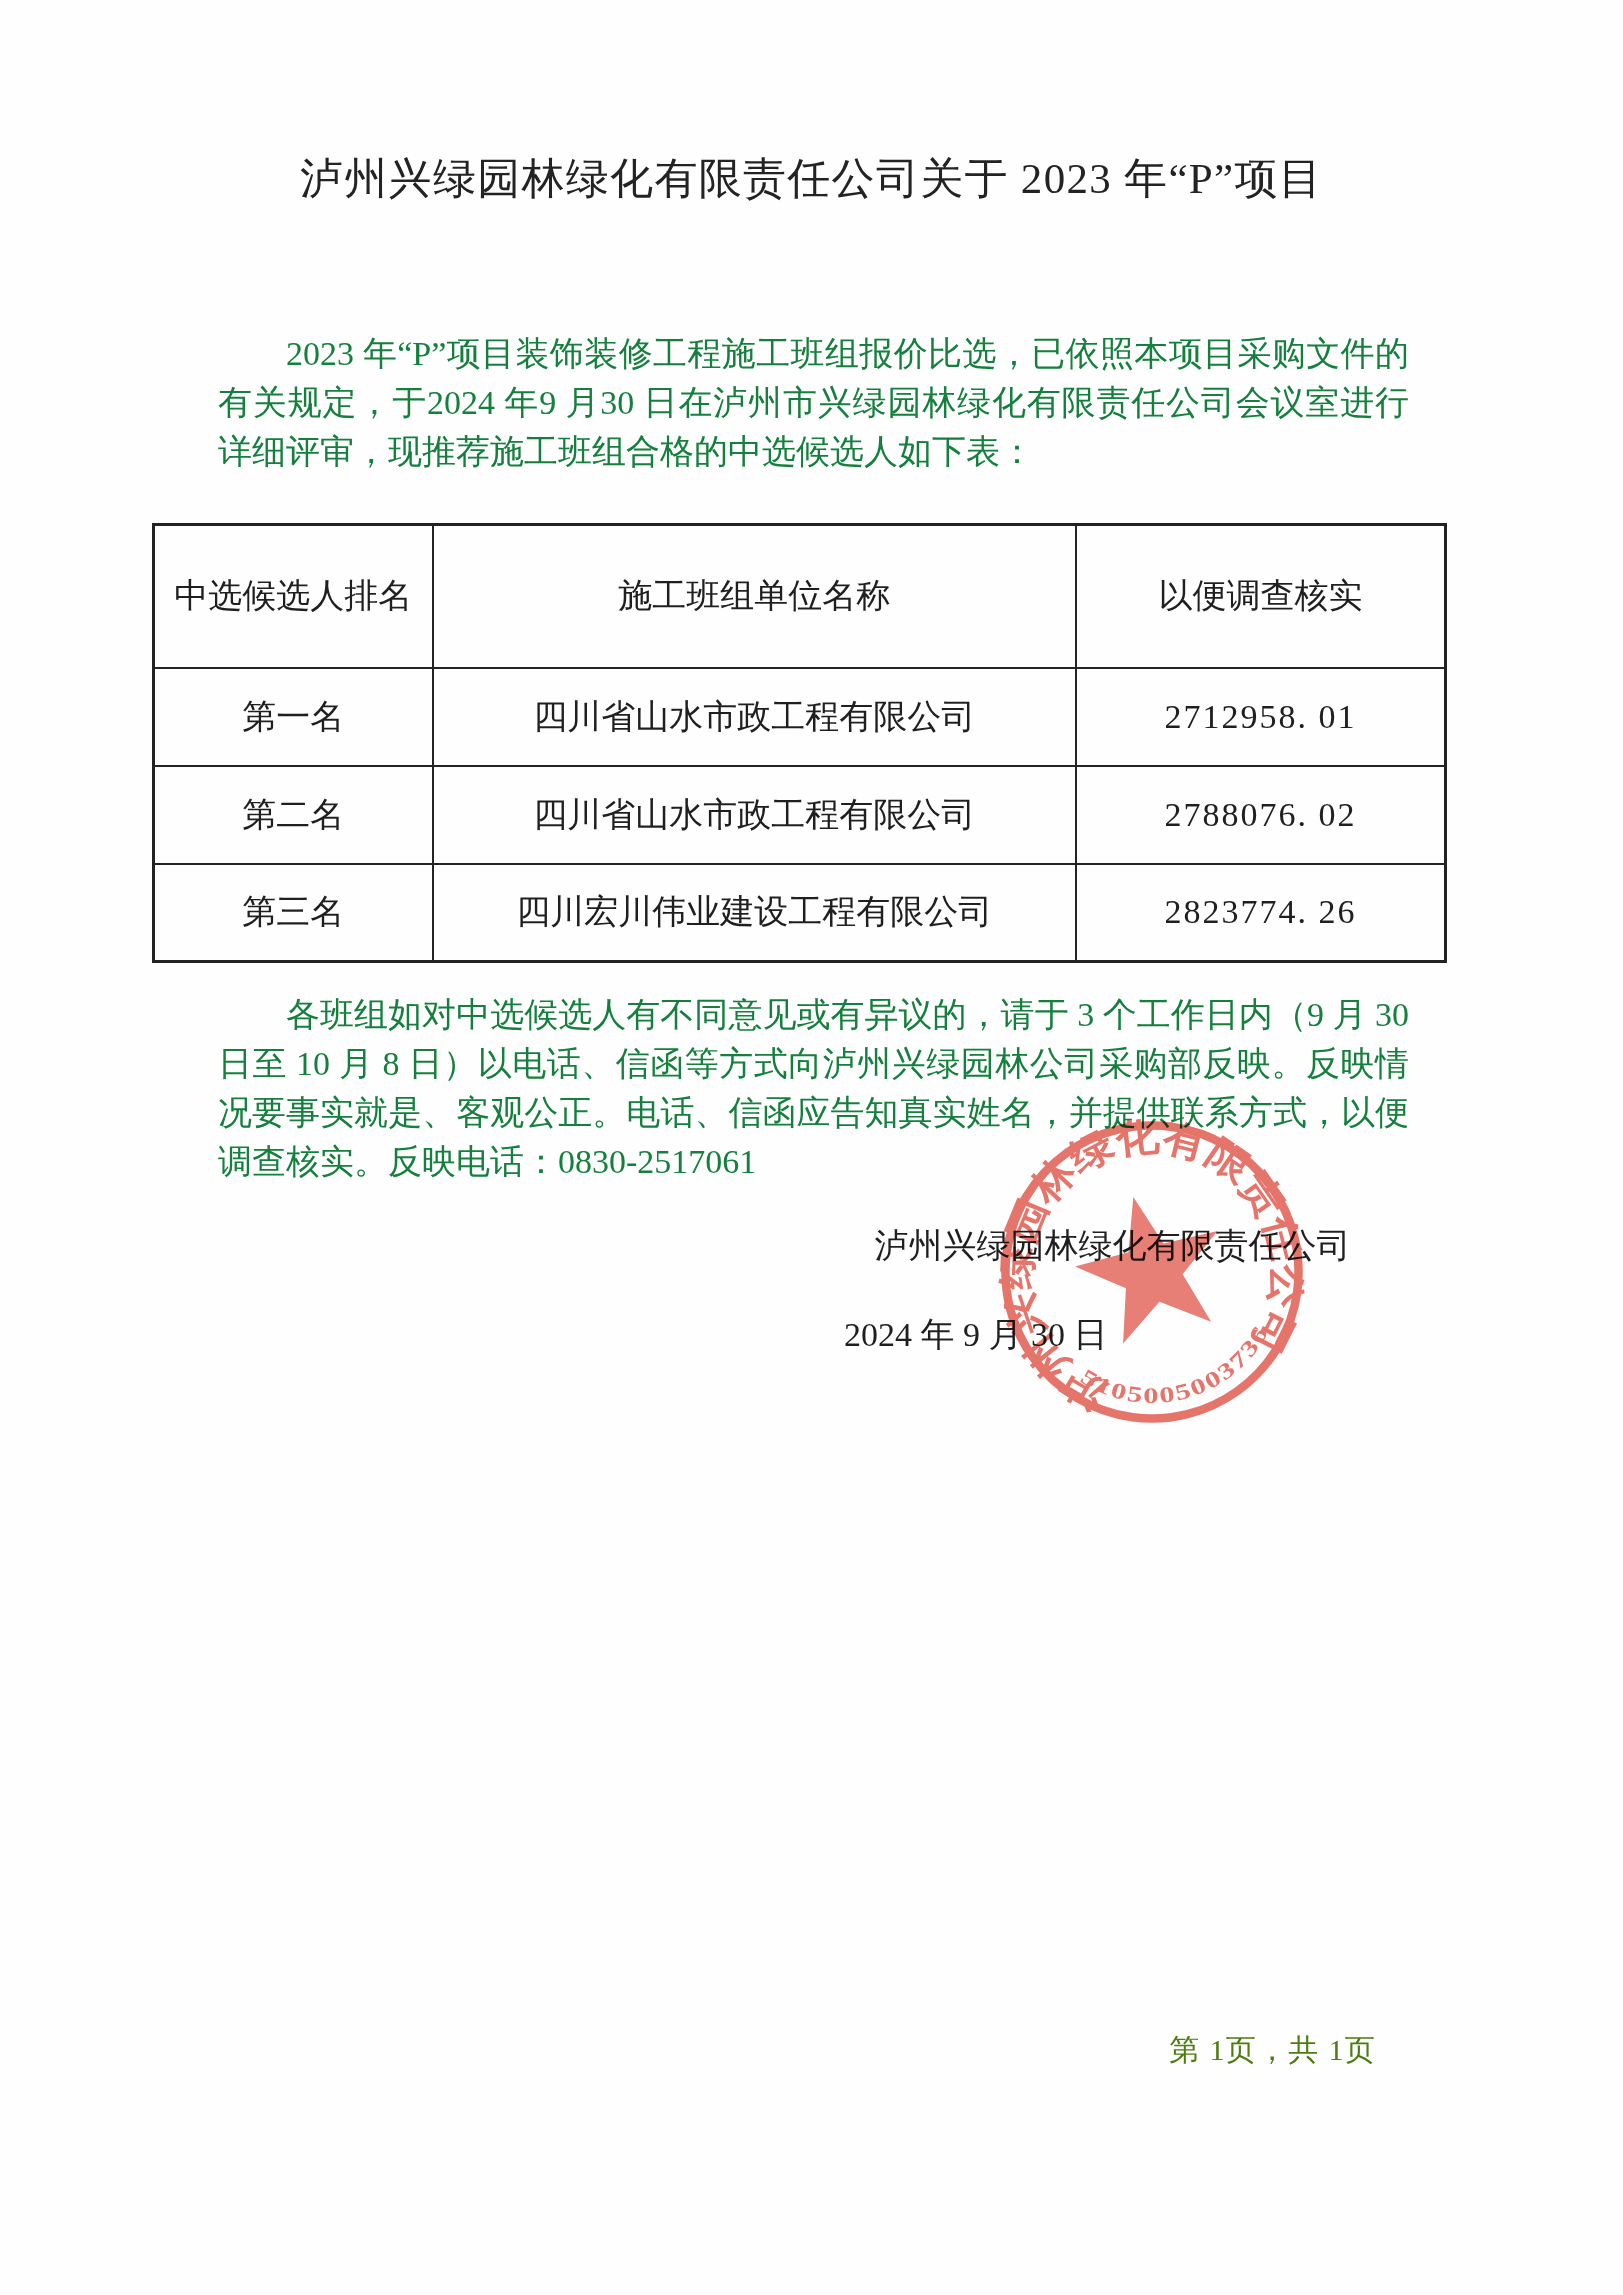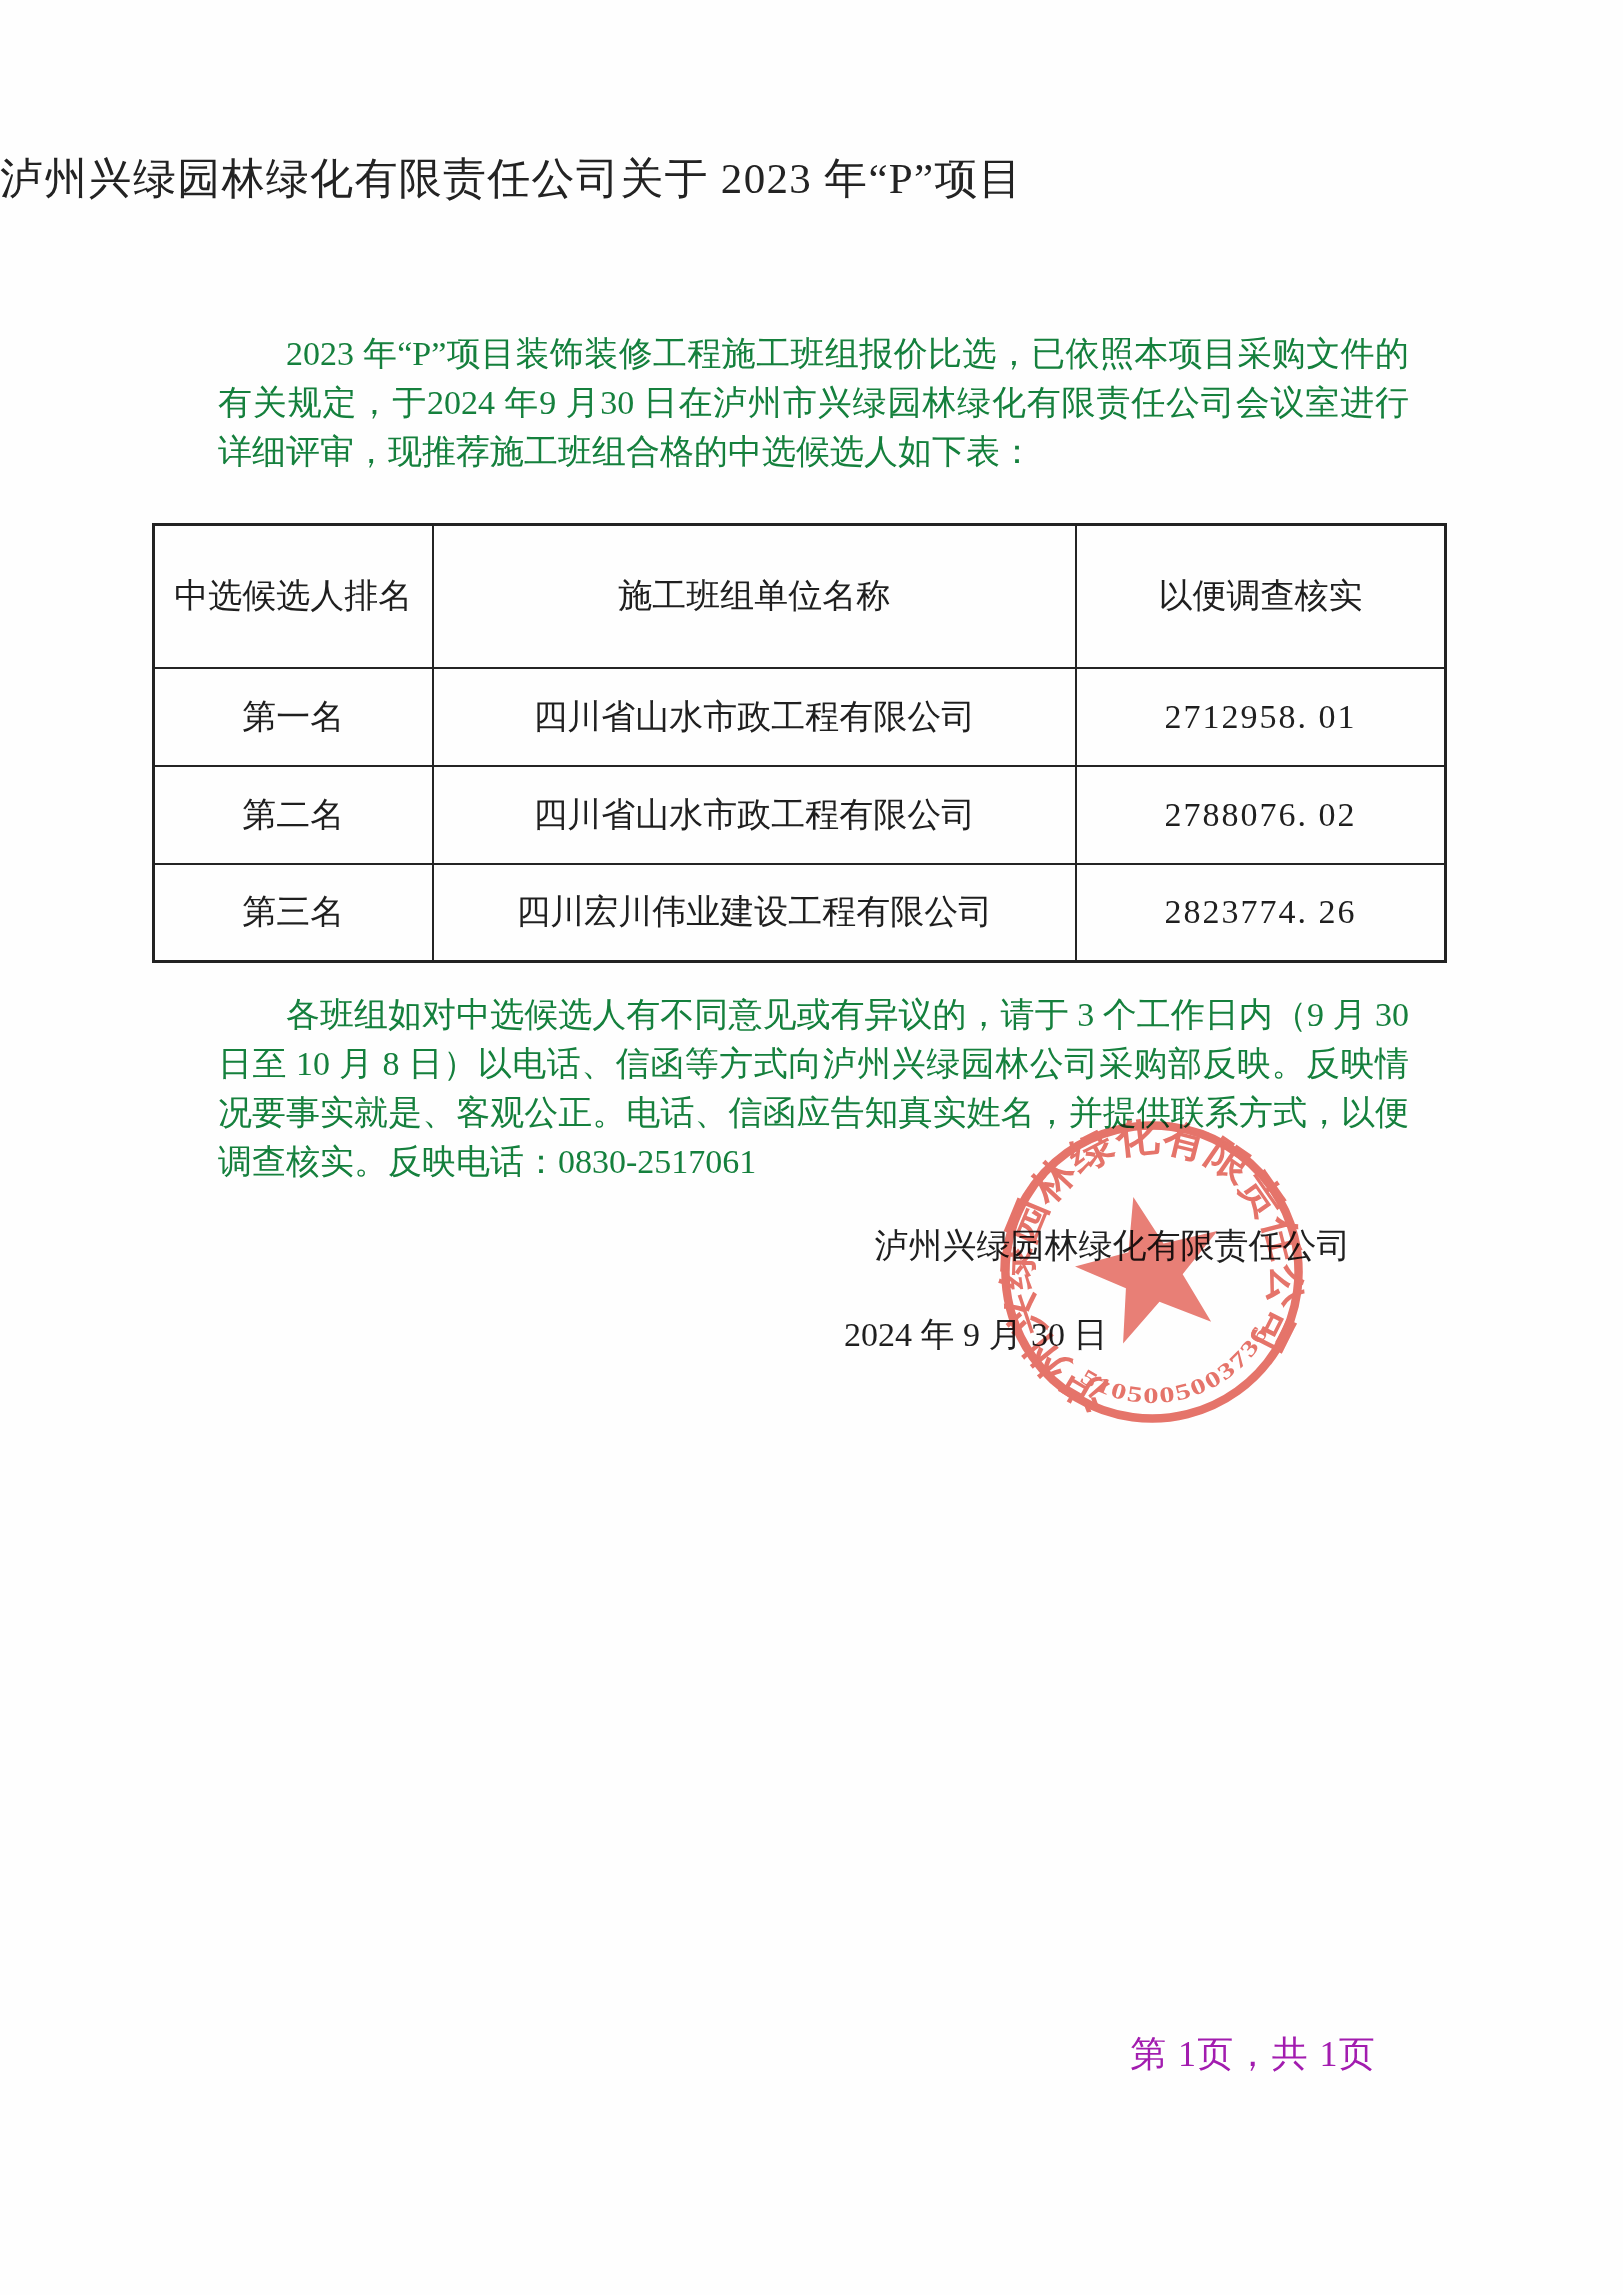--- a/index.html
+++ b/index.html
@@ -10,20 +10,21 @@
     background: #fefefe;
     overflow: hidden;
     font-family: "Liberation Serif", "DejaVu Serif", serif;
     color: #1c1c1c;
   }
   .doc-title {
     position: absolute;
     top: 134px;
     left: 0;
     right: 0;
+    text-align: center;
     font-size: 43px;
     line-height: 89px;
     letter-spacing: 1.3px;
     color: #232323;
   }
   .body-para {
     position: absolute;
     left: 218px;
     width: 1191px;
     font-size: 34px;
@@ -81,22 +82,22 @@
     top: 1115px;
     width: 314px;
     height: 314px;
     mix-blend-mode: multiply;
     opacity: 0.85;
   }
   .page-footer {
     position: absolute;
     top: 2030px;
     right: 247px;
-    font-size: 36px;
-    color: #a21caf;
+    font-size: 30px;
+    color: #4d7c0f;
     letter-spacing: 1.3px;
   }
 </style>
 </head>
 <body>
 
 <div class="page">
 
   <div class="doc-title">
     <div>泸州兴绿园林绿化有限责任公司关于 2023 年“P”项目</div>

